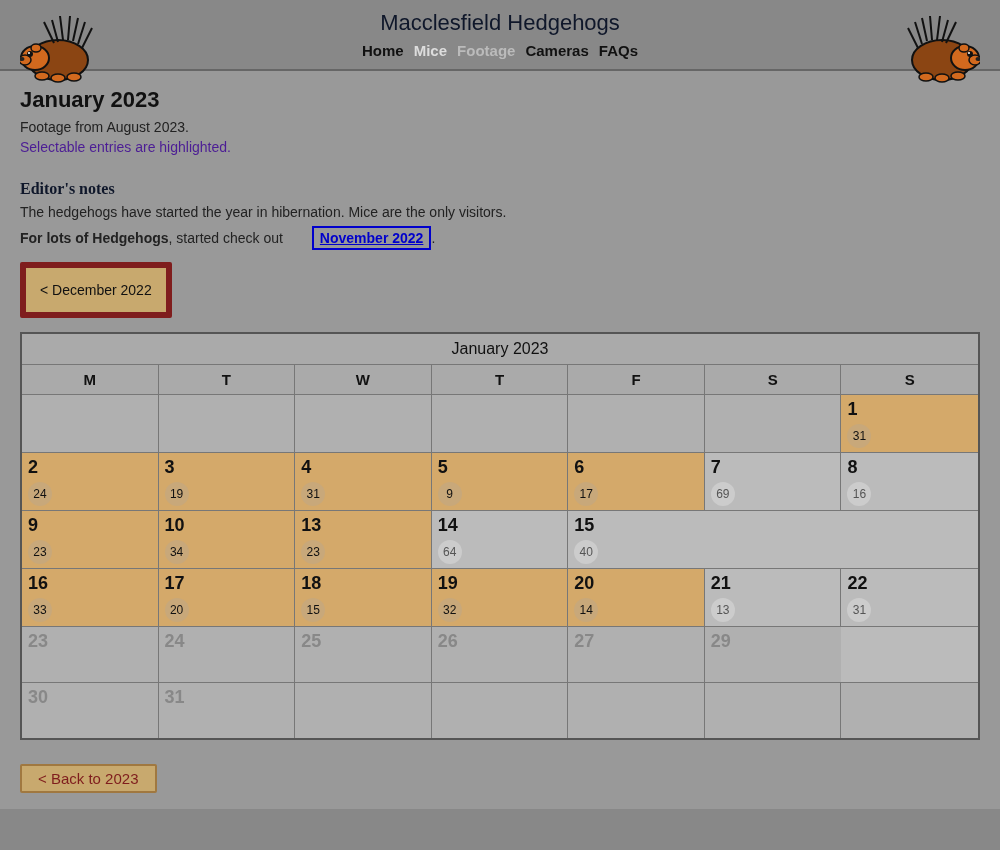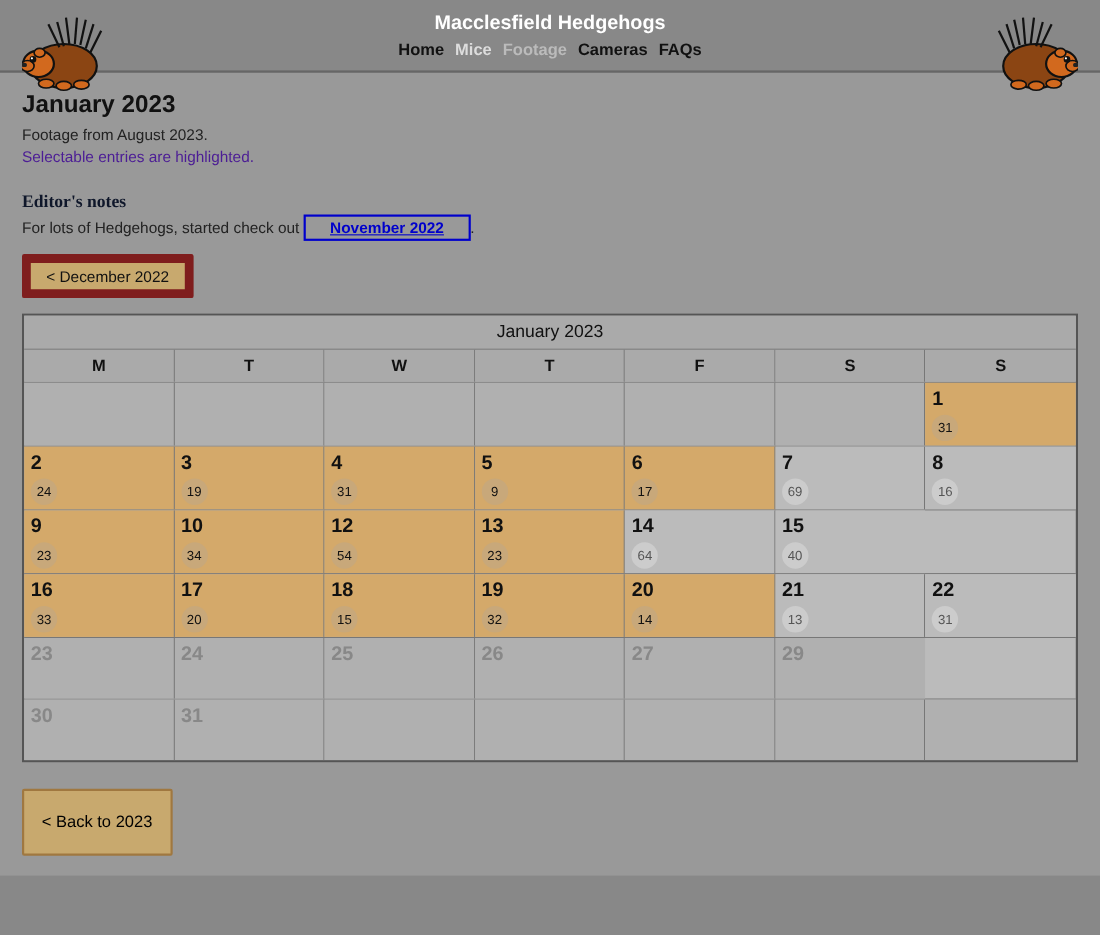--- a/index.html
+++ b/index.html
@@ -28,23 +28,23 @@
     }
     .header-hedgehog-right {
       position: absolute;
       right: 20px;
       top: 10px;
     }
     .header-center {
       text-align: center;
     }
     .header-title {
-      font-size: 18px;
-      font-weight: bold;
-      color: #ffffff;
+      font-size: 22px;
+      font-weight: normal;
+      color: #0f172a;
       margin-bottom: 6px;
     }
     .nav {
       display: flex;
       gap: 10px;
       justify-content: flex-start;
     }
     .nav a {
       color: #ddd;
       text-decoration: none;
@@ -89,39 +89,40 @@
       font-size: 14px;
       color: #222;
       margin-bottom: 10px;
     }
     .hedgehogs-link-line {
       font-size: 14px;
       color: #222;
       margin-bottom: 16px;
     }
     .hedgehogs-link-line strong {
-      font-weight: normal;
+      font-weight: bold;
       text-align: right;
     }
     .november-link {
       color: #00c;
       font-weight: bold;
       text-decoration: underline;
       border: 2px solid #00c;
-      padding: 2px 22px;
+      padding: 2px 6px;
       cursor: pointer;
+      margin-left: 25px;
     }
 
     
     .nav-button {
       display: inline-block;
       background: #c8a96e;
-      border: 8px solid #7f1d1d;
-      color: #111;
-      padding: 4px 14px;
+      border: 6px solid #7f1d1d;
+      color: #111;
+      padding: 14px 14px;
       font-size: 14px;
       cursor: pointer;
       margin-bottom: 14px;
       border-radius: 2px;
     }
 
     
     .calendar-container {
       border: 2px solid #555;
       background: #bbb;
@@ -208,22 +209,22 @@
     .hedgehog-svg {
       width: 80px;
       height: 75px;
     }
 
     
     .back-button {
       display: inline-block;
       background: #c8a96e;
       border: 2px solid #a07840;
-      color: #000000;
-      padding: 20px 16px;
+      color: #7f1d1d;
+      padding: 4px 16px;
       font-size: 15px;
       cursor: pointer;
       border-radius: 2px;
       margin-top: 8px;
     }
   </style>
 </head>
 <body>
 
 <div class="header">
@@ -297,20 +298,21 @@
       <ellipse cx="64" cy="38" rx="5" ry="4" fill="#D2691E" stroke="#111" stroke-width="1.5"></ellipse>
     </svg>
   </div>
 </div>
 
 <div class="main">
   <h1 class="page-title">January 2023</h1>
   <p class="subtitle">Footage from August 2023.</p>
   <p class="subtitle2">Selectable entries are highlighted.</p>
   <p class="editors-notes-title">Editor's notes</p>
+  <p class="editors-notes-text">The hedgehogs have started the year in hibernation. Mice are the only visitors.</p>
   <p class="hedgehogs-link-line">
     <strong>For lots of Hedgehogs</strong><span>, started check out </span><a href="#" class="november-link">November 2022</a><span>.</span>
   </p>
 
   <button class="nav-button">&lt; December 2022</button>
 
   
   <div class="calendar-container">
     <div class="calendar-title-row">January 2023</div>
     <div class="calendar-header-row">
@@ -369,24 +371,20 @@
         <div class="calendar-row">
           <div class="calendar-cell highlighted">
             <span class="cell-day">9</span>
             <div class="cell-count highlighted-count">23</div>
           </div>
           <div class="calendar-cell highlighted">
             <span class="cell-day">10</span>
             <div class="cell-count highlighted-count">34</div>
           </div>
           <div class="calendar-cell highlighted">
-            <span class="cell-day">12</span>
-            <div class="cell-count highlighted-count">54</div>
-          </div>
-          <div class="calendar-cell highlighted">
             <span class="cell-day">13</span>
             <div class="cell-count highlighted-count">23</div>
           </div>
           <div class="calendar-cell">
             <span class="cell-day">14</span>
             <div class="cell-count">64</div>
           </div>
           <div class="calendar-cell">
             <span class="cell-day">15</span>
             <div class="cell-count">40</div>

